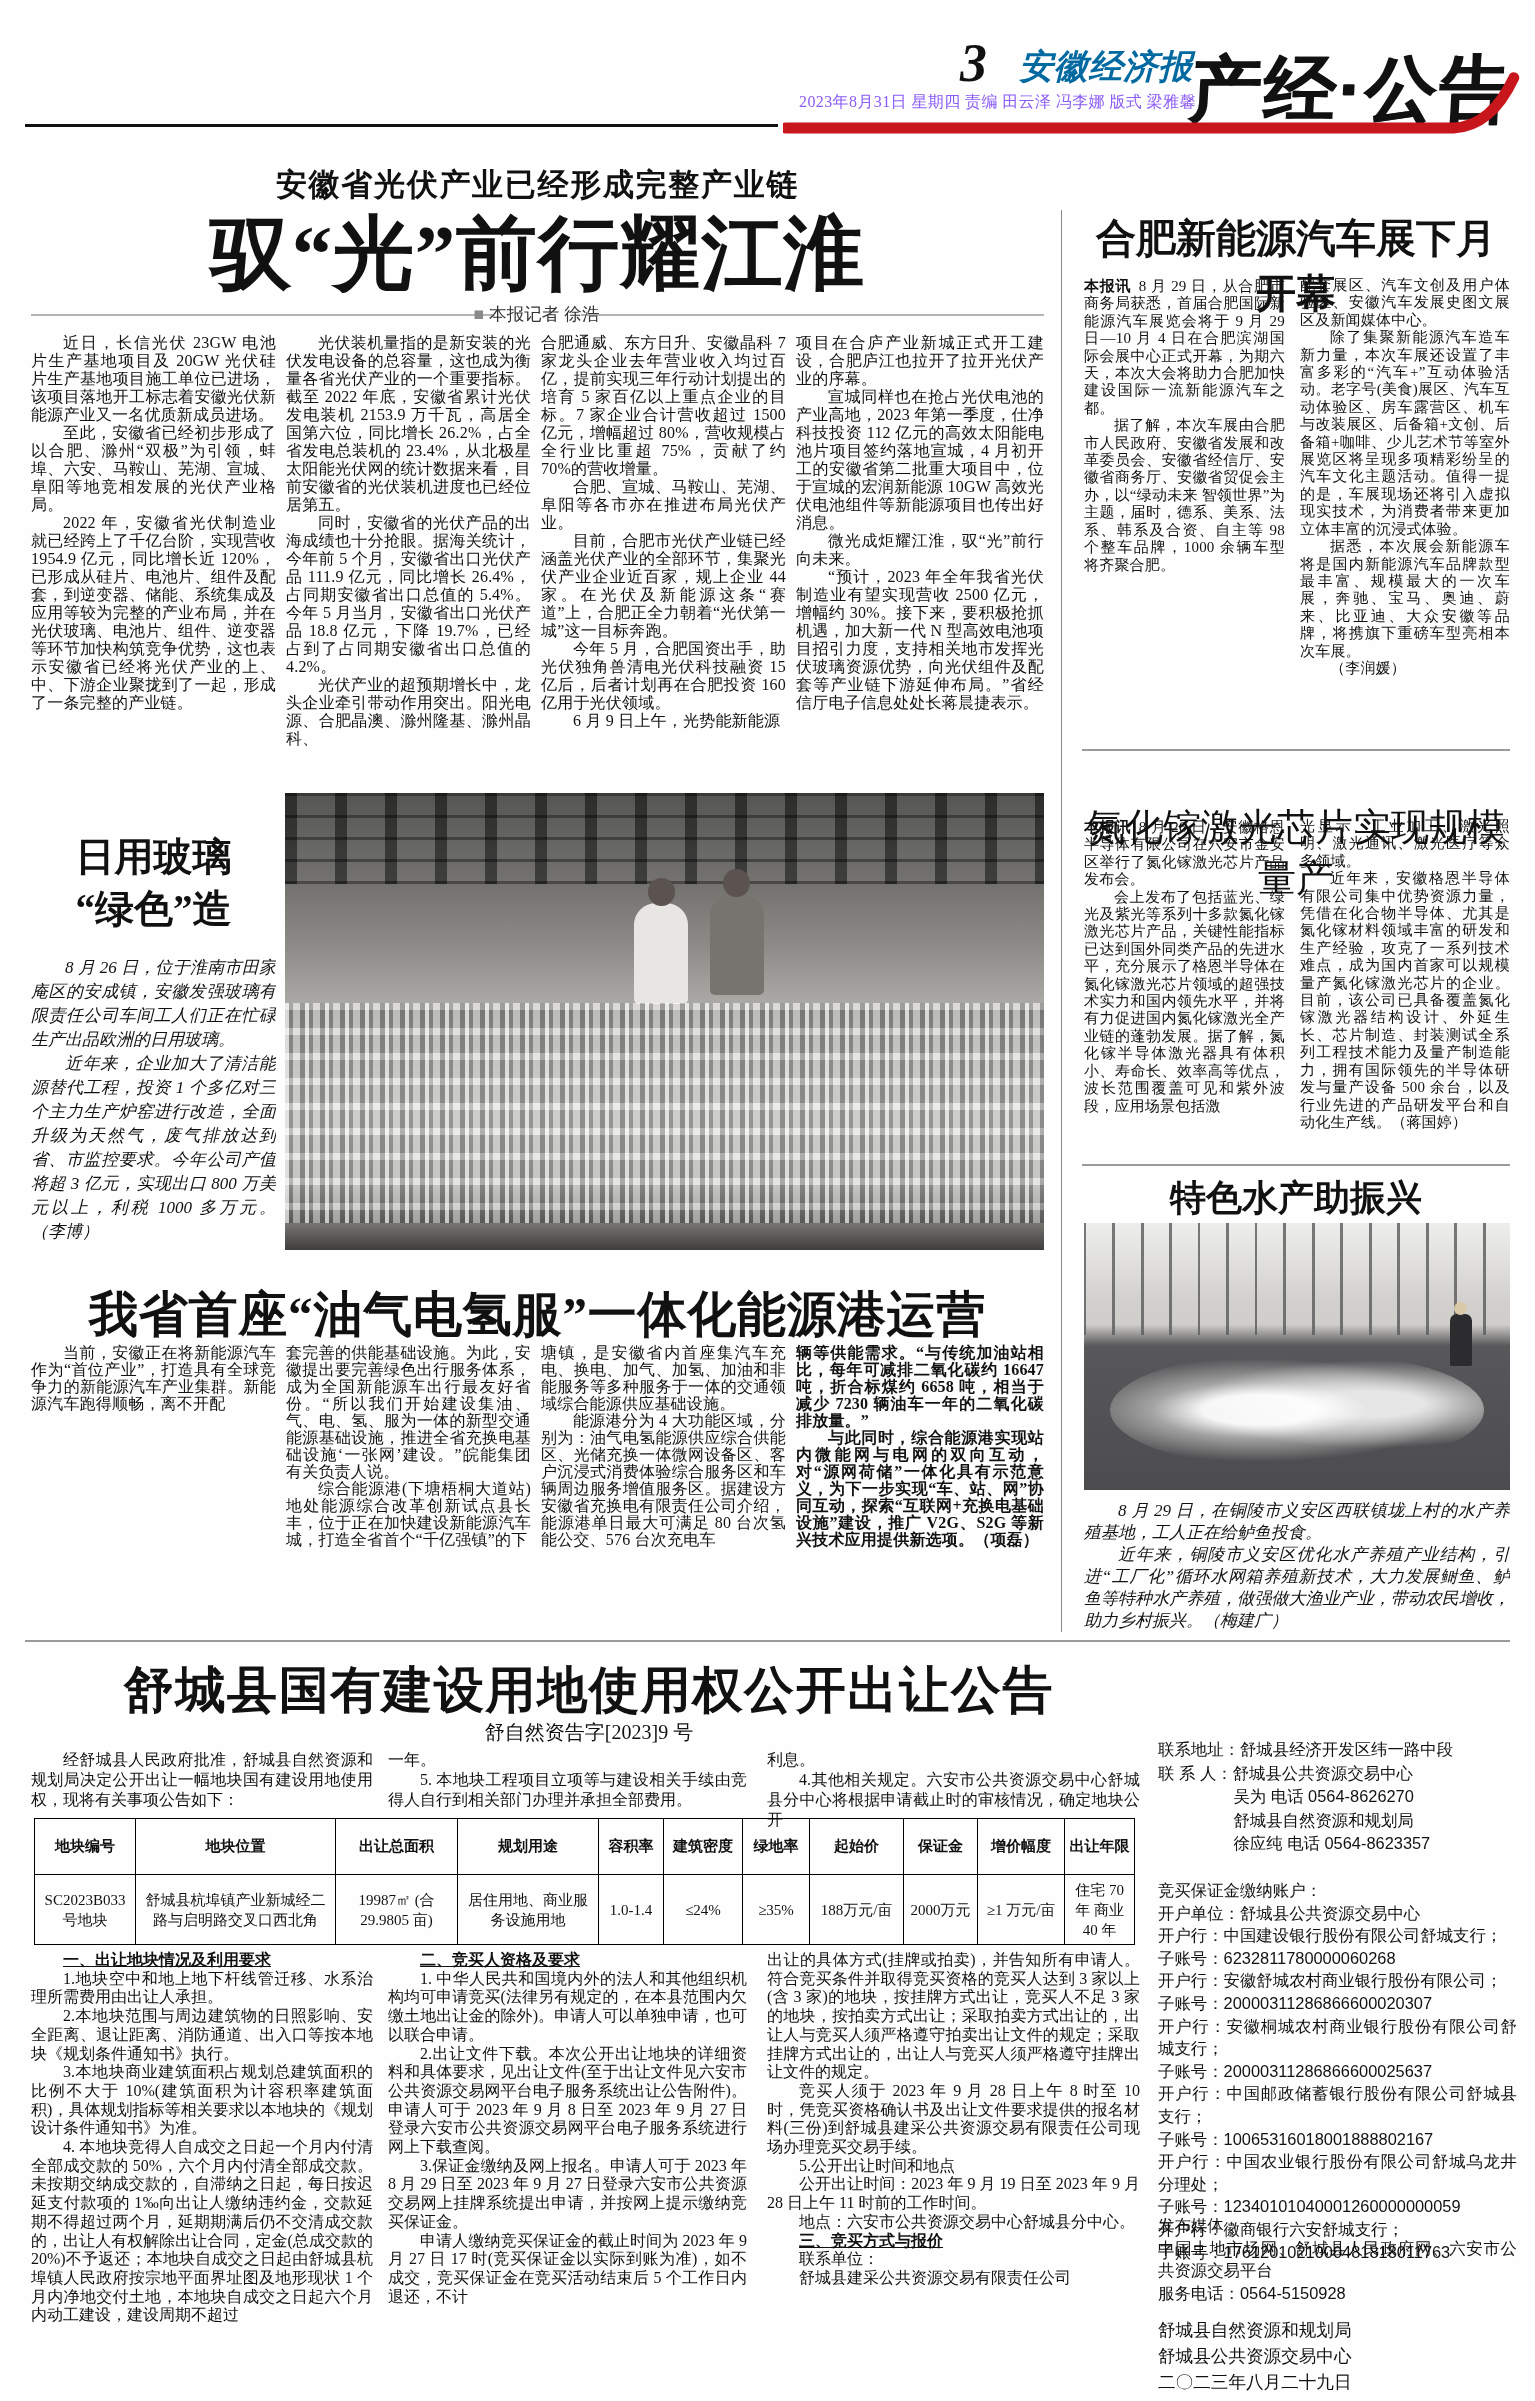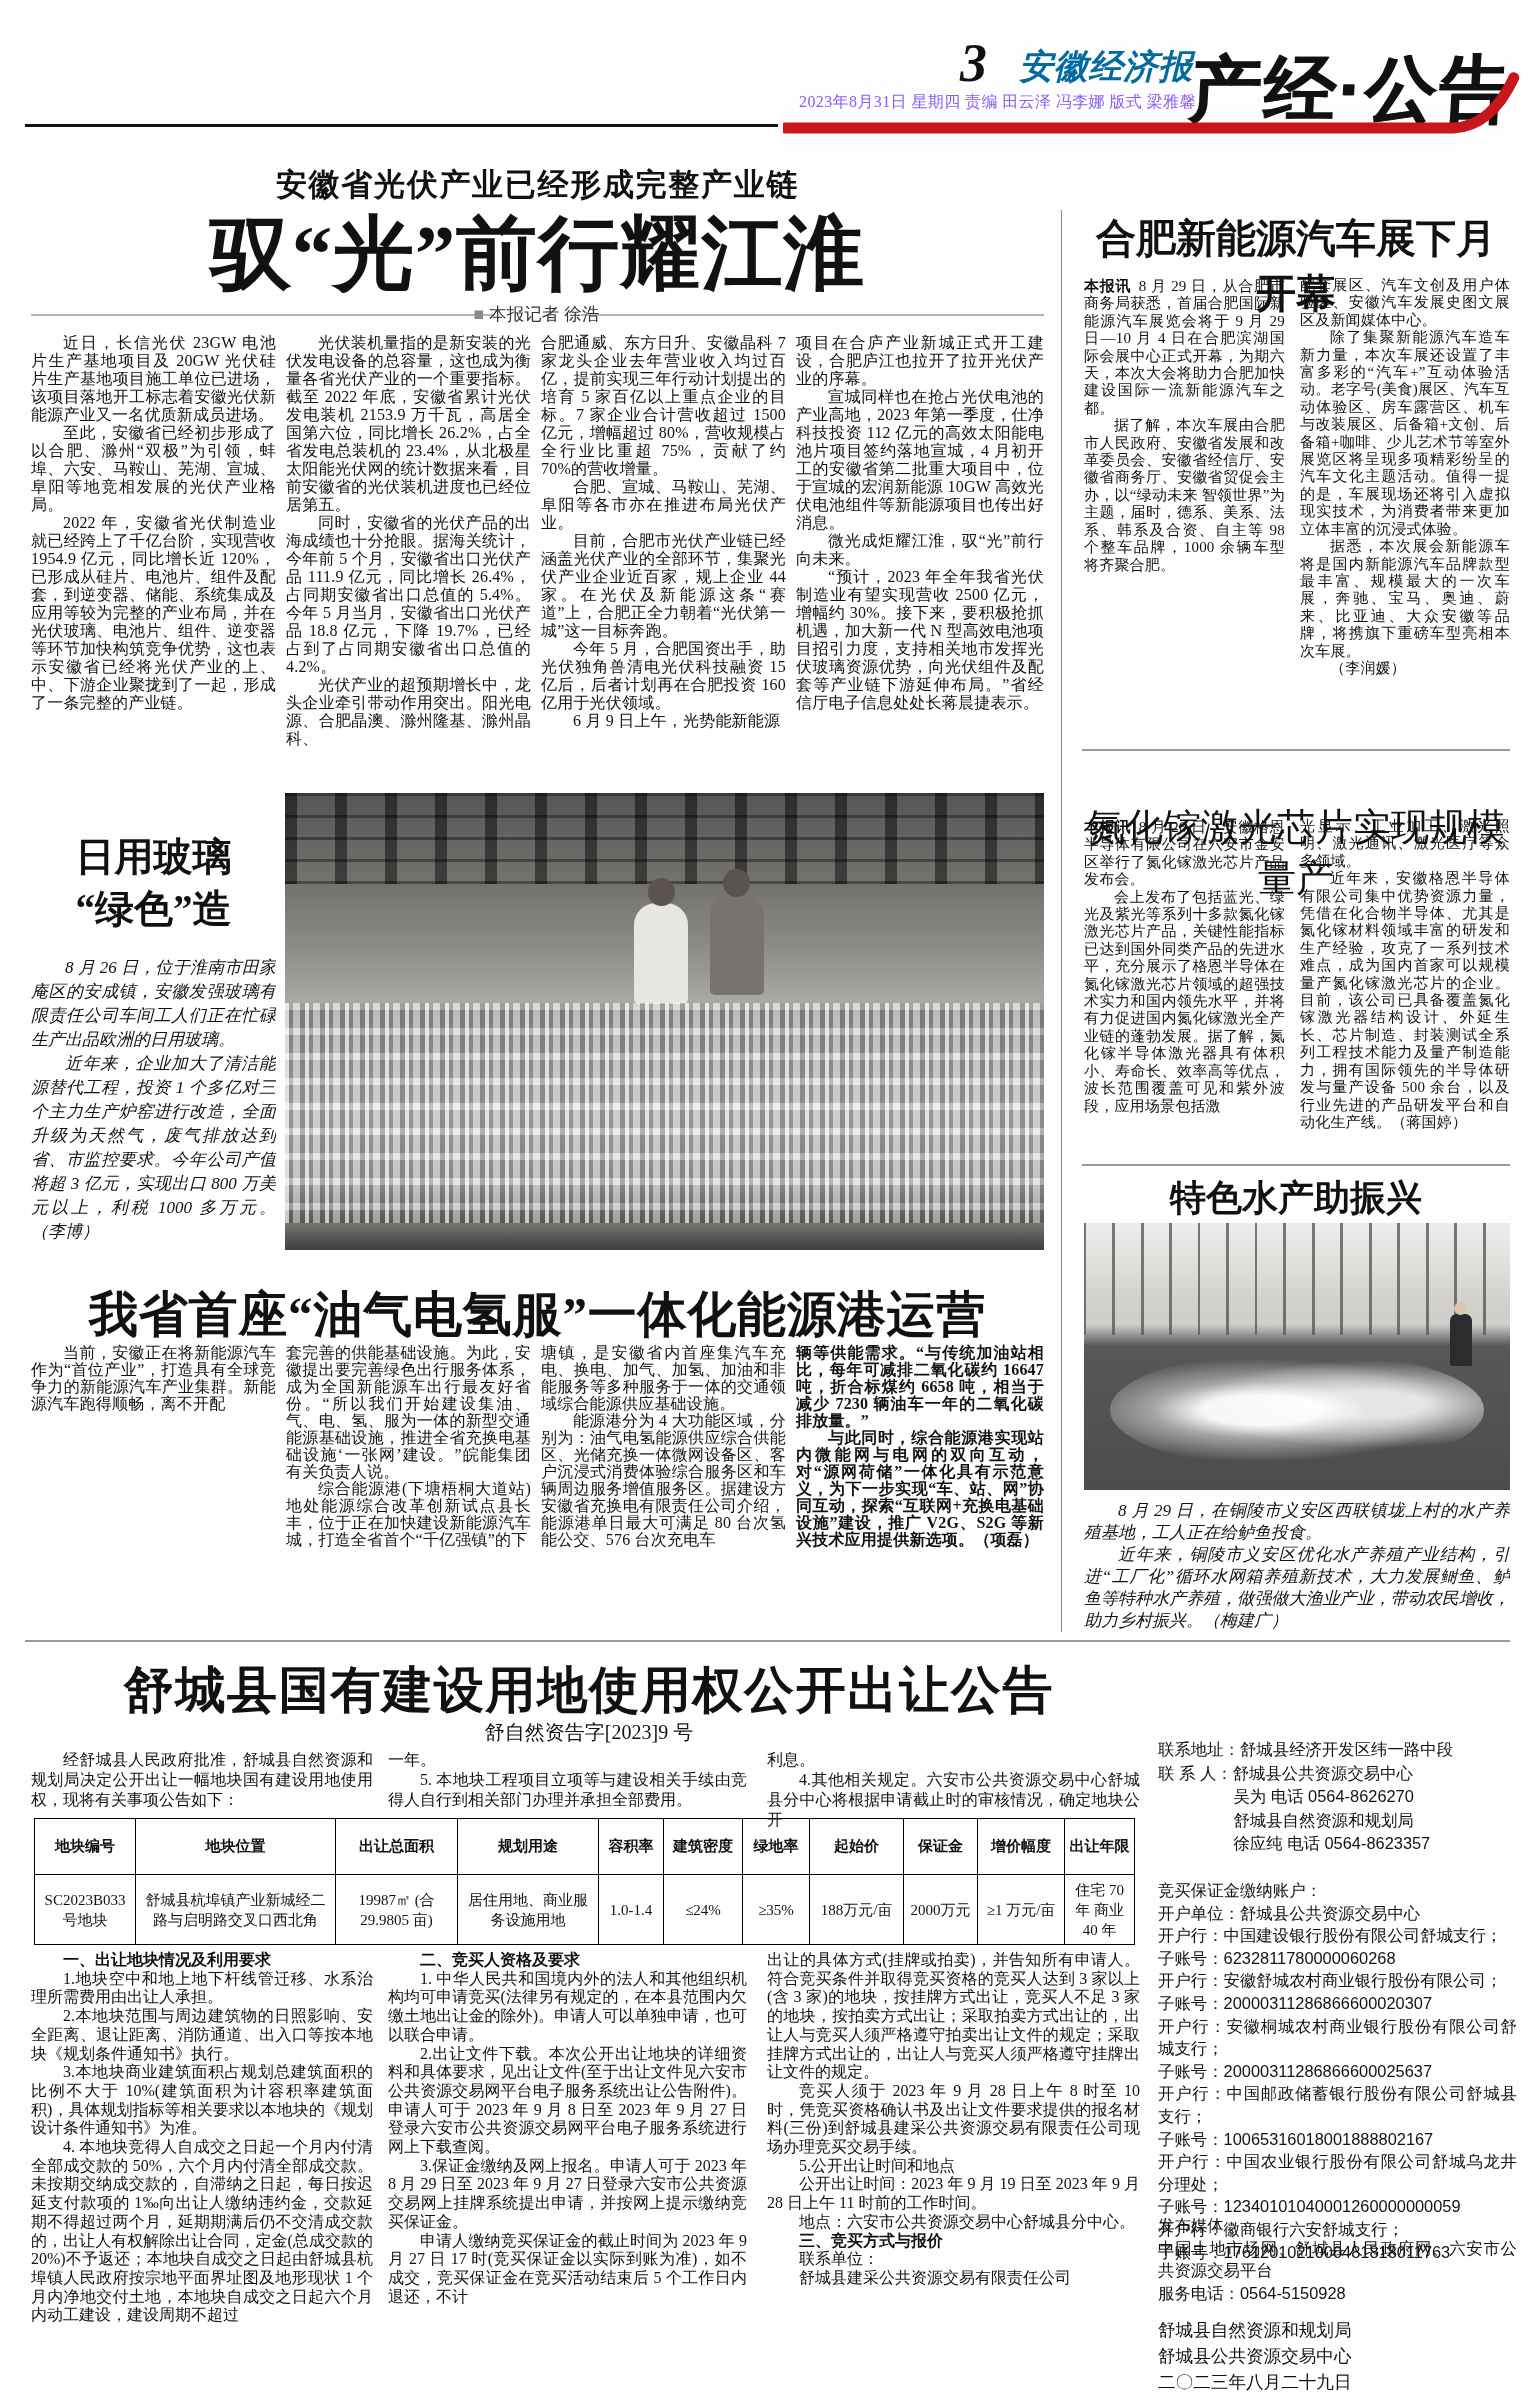--- a/index.html
+++ b/index.html
@@ -4,21 +4,21 @@
 <style>
   html,body{margin:0;padding:0;background:#e8e8e4;}
   #page{position:relative;width:1536px;height:2401px;background:#fefefe;overflow:hidden;
         font-family:"Liberation Serif","DejaVu Serif",serif;color:#111;}
   .abs{position:absolute;}
   .sans{font-family:"Liberation Sans","DejaVu Sans",sans-serif;}
   .center{text-align:center;}
   .cols p{margin:0;text-indent:2em;text-align:justify;}
   .cols p.ni{text-indent:0;}
   .cols p.pad{text-indent:0;padding-left:4.6em;}
-  .cols p.h{font-family:"Liberation Sans","DejaVu Sans",sans-serif;font-weight:bold;}
+  .cols p.h{font-family:"Liberation Sans","DejaVu Sans",sans-serif;font-weight:bold;text-decoration:underline;}
   b.lead{font-family:"Liberation Sans","DejaVu Sans",sans-serif;margin-right:.5em;}
   .body19{font-size:16px;line-height:18px;letter-spacing:0.2px;}
   .body18{font-size:15px;line-height:17.4px;letter-spacing:0.2px;}
   .kai{font-style:italic;}
   .rule-gray{background:#9a9a9a;height:1.7px;}
   .vline{width:1.7px;background:#555;}
   table.land{border-collapse:collapse;table-layout:fixed;width:1100px;font-size:15px;}
   table.land th{font-family:"Liberation Sans","DejaVu Sans",sans-serif;font-weight:bold;border:1.7px solid #000;height:52px;padding:1.7px;}
   table.land td{border:1.7px solid #000;height:65px;text-align:center;padding:1.7px 3.4px;line-height:20px;}
   .photo{background:#9a9a9a;}

